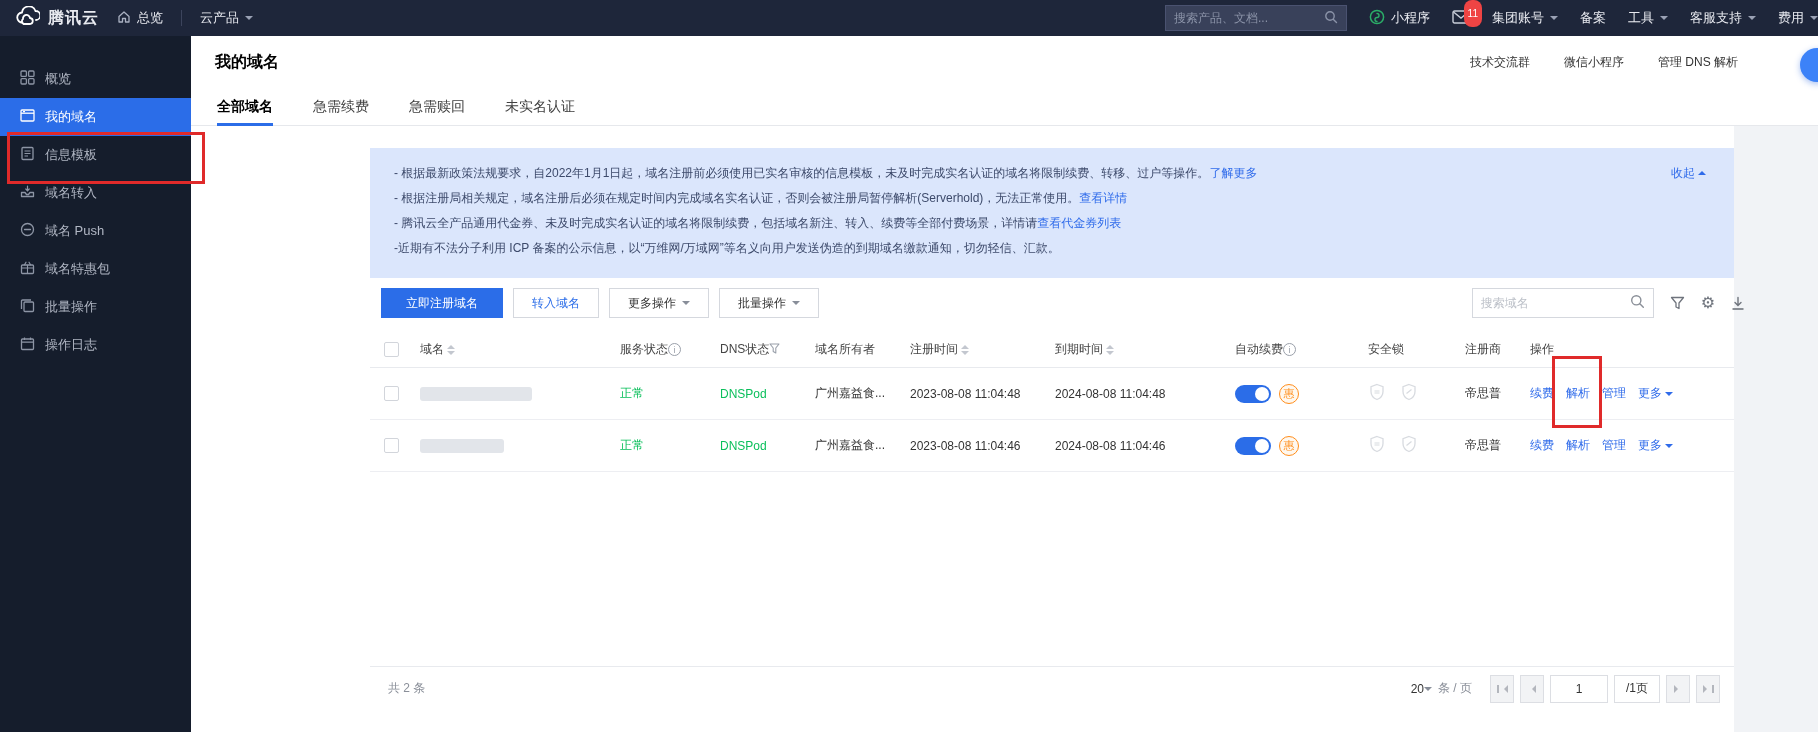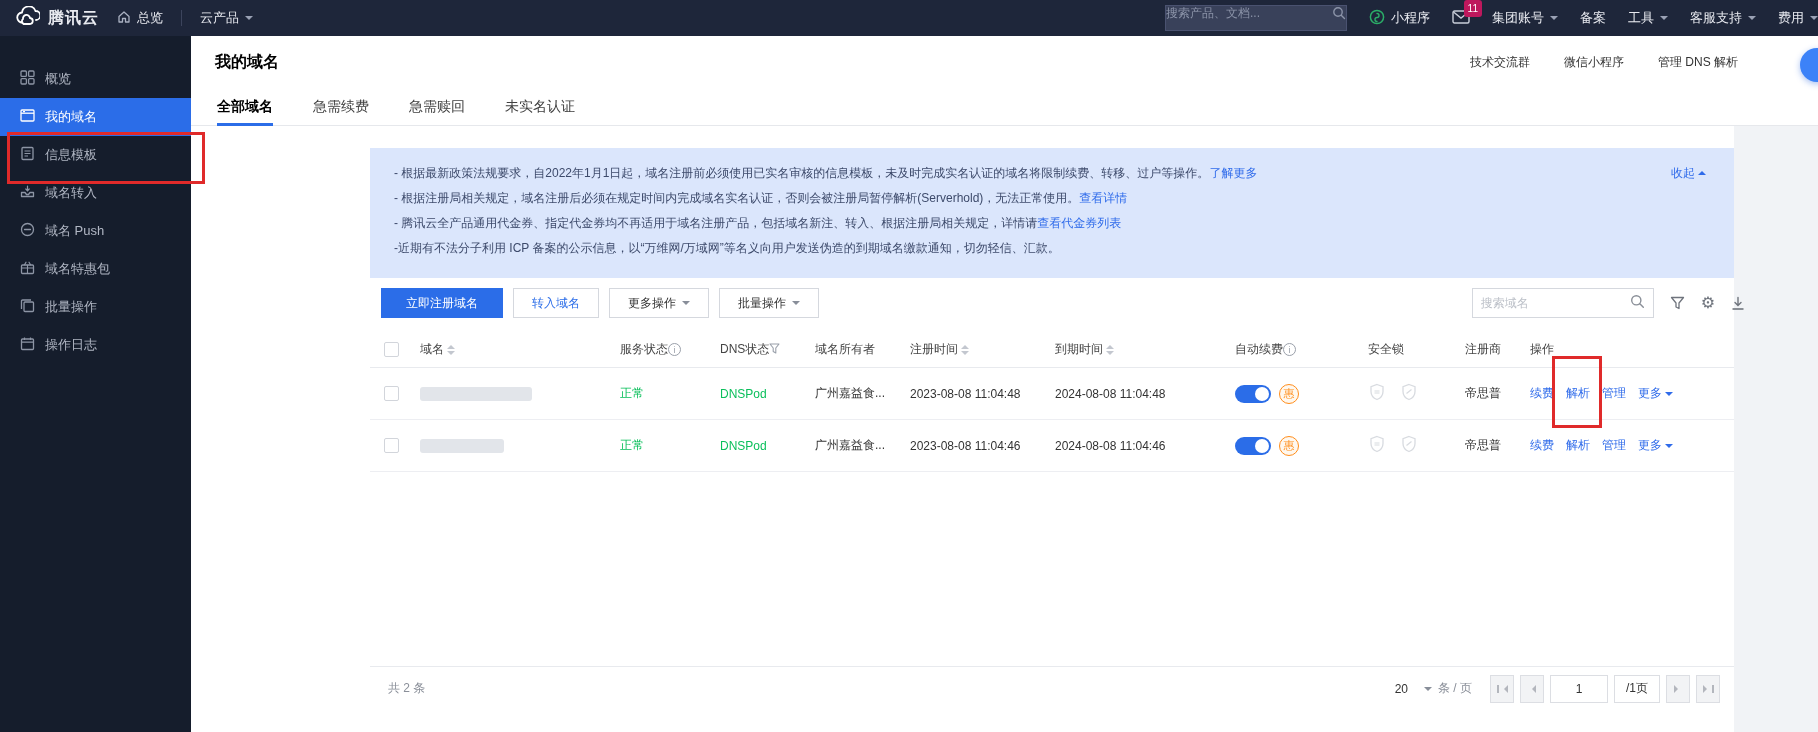--- a/index.html
+++ b/index.html
@@ -8,27 +8,27 @@
   .page { position:relative; width:1818px; height:732px; background:#fff; overflow:hidden; }
 
   
   .topnav { position:absolute; left:0; top:0; width:1818px; height:36px; background:#1e263a;
             display:flex; align-items:center; color:#e8eaf0; font-size:13px; }
   .tn-left { display:flex; align-items:center; gap:18px; padding-left:14px; }
   .tn-logo { display:flex; align-items:center; gap:8px; font-size:16px; font-weight:bold; letter-spacing:1px; }
   .tn-item { display:flex; align-items:center; gap:6px; cursor:pointer; white-space:nowrap; }
   .tn-divider { width:1px; height:16px; background:#3c445c; }
   .tn-right { margin-left:auto; display:flex; align-items:center; gap:22px; padding-right:0; }
-  .tn-search { width:182px; height:26px; background:#39415a; border:1px solid #4a5270; display:flex; align-items:flex-start; padding:0 0; }
+  .tn-search { width:182px; height:26px; background:#39415a; border:1px solid #4a5270; display:flex; align-items:center; padding:0 8px; }
   .tn-search input { flex:1; background:transparent; border:none; outline:none; color:#cfd4e2; font-size:12px; width:120px; }
   .tn-search input::placeholder { color:#8b93a8; }
   .caret { display:inline-block; width:0; height:0; border:4px solid transparent; border-top-color:#9aa1b4; margin-top:4px; }
   .caret.dark { border-top-color:#888e99; }
   .mail-wrap { position:relative; }
-  .mail-badge { position:absolute; top:-10px; right:-12px; min-width:17px; height:17px; border-radius:3px; background:#be185d;
+  .mail-badge { position:absolute; top:-10px; right:-12px; min-width:17px; height:27px; border-radius:8px; background:#ef4444;
                 color:#fff; font-size:10px; display:flex; align-items:center; justify-content:center; padding:0 4px; }
 
   
   .sidebar { position:absolute; left:0; top:36px; width:191px; height:696px; background:#151d2c; }
   .sb-title { color:#fff; font-size:15px; font-weight:bold; padding:22px 0 0 20px; letter-spacing:0.5px; }
   .sb-menu { margin-top:24px; }
   .sb-item { height:38px; display:flex; align-items:center; gap:10px; padding-left:20px; color:#b1b7c4; font-size:13px; cursor:pointer; }
   .sb-item svg { flex:0 0 auto; }
   .sb-item.active { background:#2b6de8; color:#fff; }
 
@@ -91,21 +91,21 @@
                  display:inline-flex; align-items:center; justify-content:center; font-size:11px; margin-left:8px; }
   .shields { display:flex; gap:14px; }
   .action-link { color:#2f6bea; text-decoration:none; margin-right:12px; cursor:pointer; display:inline-flex; align-items:center; gap:3px; }
   .action-link .caret-b { display:inline-block; width:0; height:0; border:4px solid transparent; border-top-color:#2f6bea; margin-top:4px; }
 
   
   .t-footer { position:absolute; left:179px; top:540px; width:1364px; height:44px; border-top:1px solid #e8eaee;
               display:flex; align-items:center; color:#8a8f99; }
   .tf-total { padding-left:18px; }
   .tf-right { margin-left:auto; display:flex; align-items:center; gap:6px; padding-right:14px; }
-  .page-size { color:#333; display:inline-flex; align-items:center; gap:16px; cursor:pointer; }
+  .page-size { color:#333; display:inline-flex; align-items:center; gap:0; cursor:pointer; }
   .per-page { color:#8a8f99; margin-right:12px; }
   .pg-btn { width:24px; height:28px; background:#f2f3f5; border:1px solid #dcdee3; display:inline-flex; align-items:center;
             justify-content:center; cursor:pointer; gap:1px; }
   .pg-input { width:58px; height:28px; border:1px solid #dcdee3; background:#fff; text-align:center; color:#333;
               display:inline-flex; align-items:center; justify-content:center; }
   .pg-total { width:46px; height:28px; border:1px solid #dcdee3; background:#fff; color:#333;
               display:inline-flex; align-items:center; justify-content:center; }
   .tri { width:0; height:0; border:4px solid transparent; }
   .tri.l { border-right-color:#b3b6bd; } .tri.r { border-left-color:#b3b6bd; }
   .bar { width:2px; height:8px; background:#b3b6bd; }
@@ -293,21 +293,21 @@
       <div class="tab">未实名认证</div>
     </div>
   </div>
 
   <div class="content">
     <div class="gray-strip"></div>
 
     <div class="notice">
       <div><span>- 根据最新政策法规要求，自2022年1月1日起，域名注册前必须使用已实名审核的信息模板，未及时完成实名认证的域名将限制续费、转移、过户等操作。</span><a>了解更多</a></div>
       <div><span>- 根据注册局相关规定，域名注册后必须在规定时间内完成域名实名认证，否则会被注册局暂停解析(Serverhold)，无法正常使用。</span><a>查看详情</a></div>
-      <div><span>- 腾讯云全产品通用代金券、指定代金券均不再适用于域名注册产品，包括域名新注、转入、根据注册局相关规定，详情请</span><a>查看代金券列表</a></div>
+      <div><span>- 腾讯云全产品通用代金券、未及时完成实名认证的域名将限制续费，包括域名新注、转入、续费等全部付费场景，详情请</span><a>查看代金券列表</a></div>
       <div><span>-近期有不法分子利用 ICP 备案的公示信息，以“万维网/万域网”等名义向用户发送伪造的到期域名缴款通知，切勿轻信、汇款。</span></div>
       <div class="notice-collapse">
         <span>收起</span><span class="up"></span>
       </div>
     </div>
 
     <div class="toolbar">
       <button class="btn primary">立即注册域名</button>
       <button class="btn ghost-blue">转入域名</button>
       <button class="btn">

